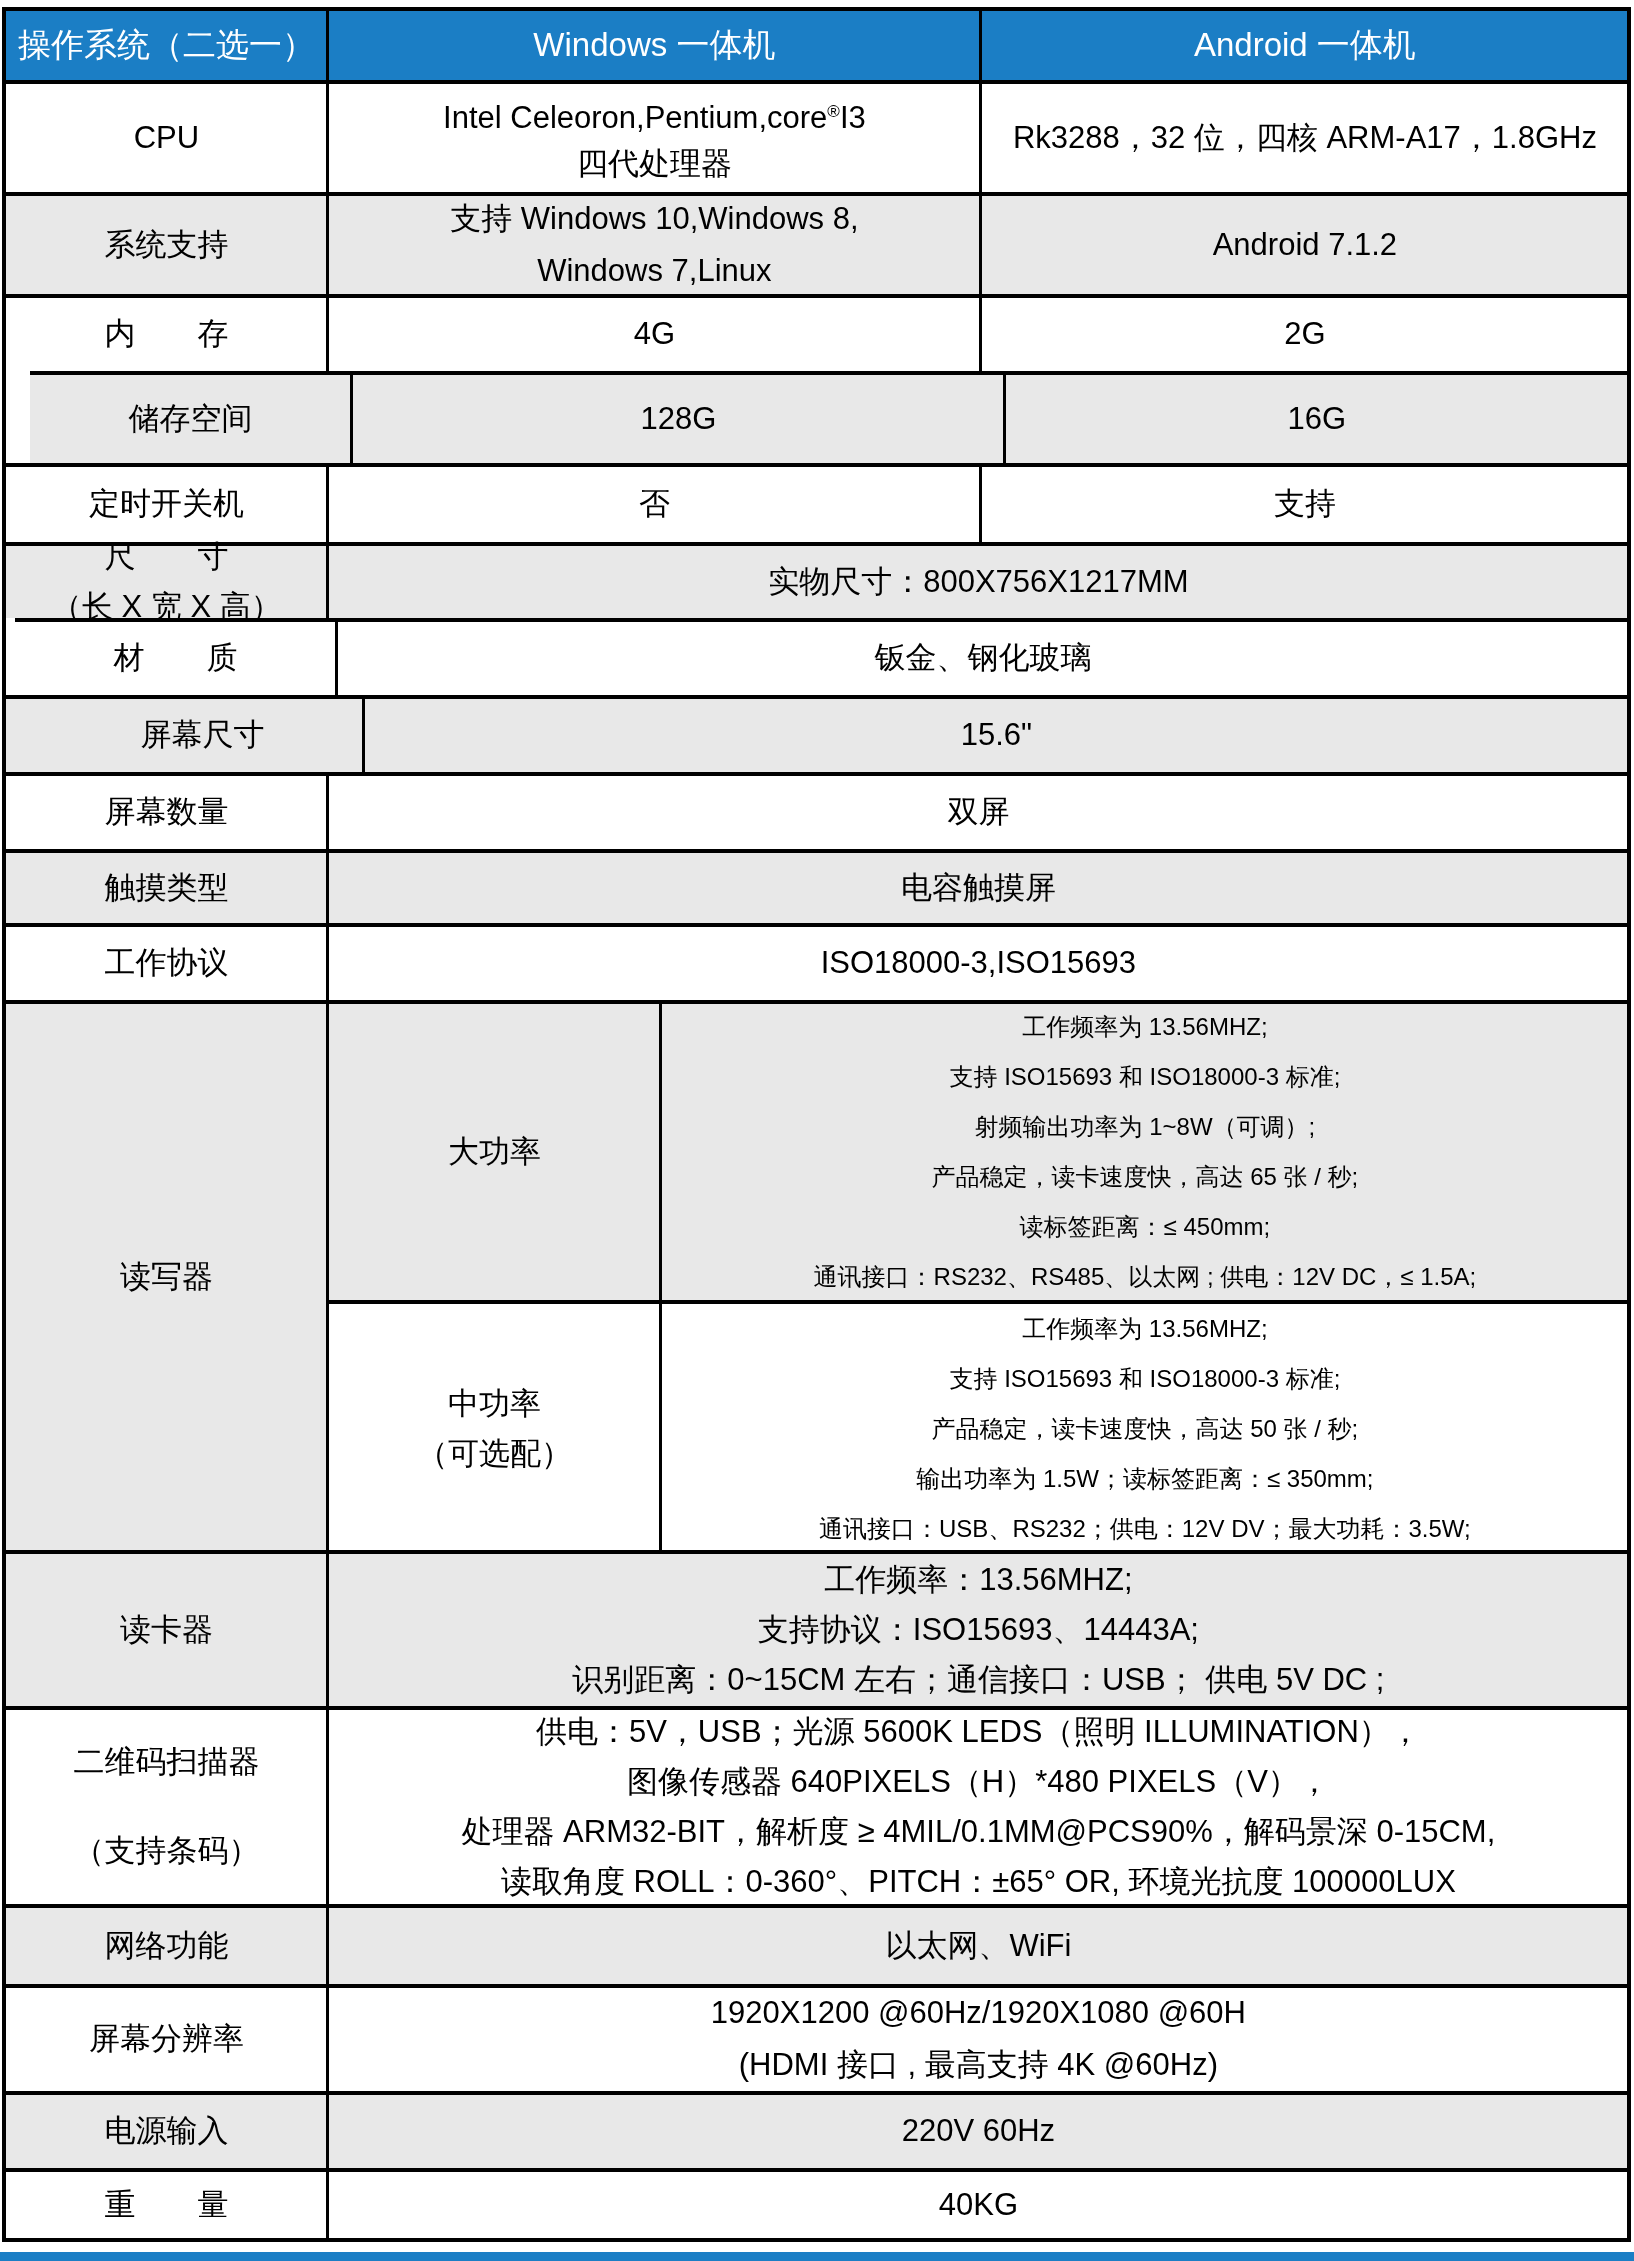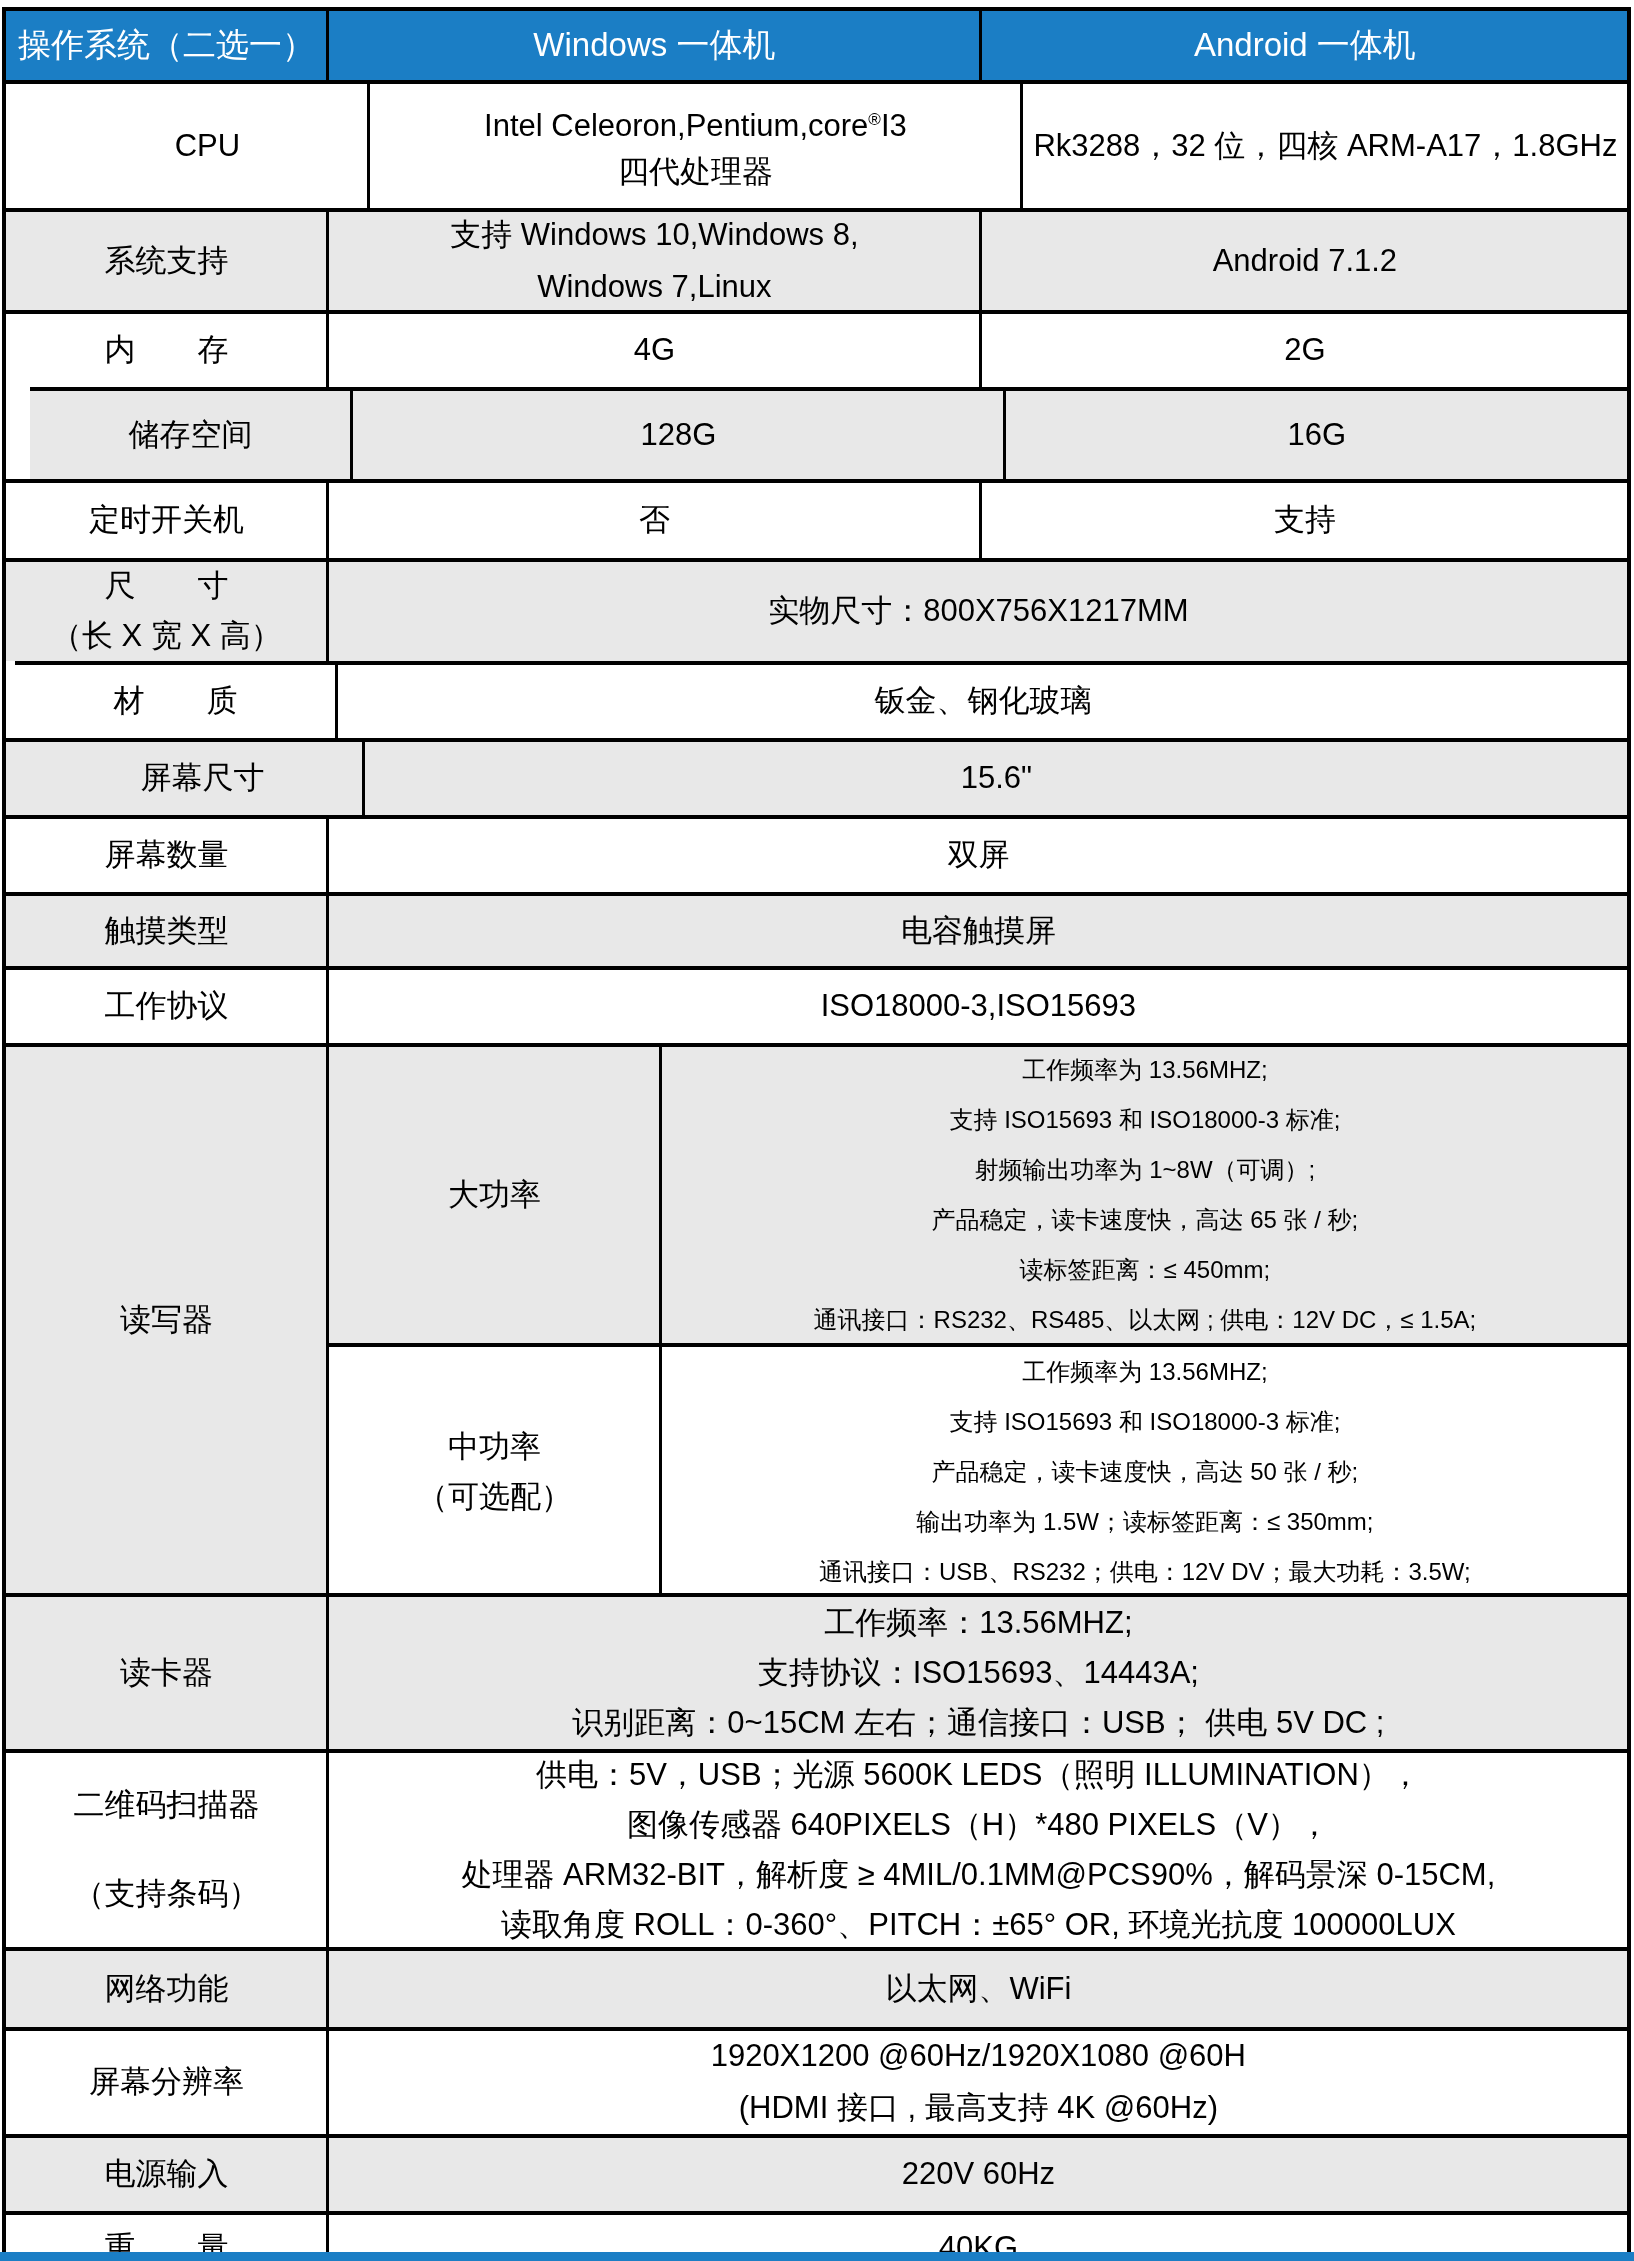--- a/index.html
+++ b/index.html
@@ -47,26 +47,26 @@
   }
   .subcontent{
     flex:1 1 auto;display:flex;flex-direction:column;justify-content:center;align-items:center;
     text-align:center;font-size:24px;box-sizing:border-box;
   }
   .qr-label-gap{height:39px;}
   .sup{font-size:0.55em;vertical-align:super;}
   #bottom-bar{position:absolute;left:0;right:0;bottom:0;height:9px;background:#1b7ec5;}
   
   .h-header{height:69px;}
-  .h-cpu{height:128px;padding-left:41px;}
+  .h-cpu{height:112px;}
   .h-os{height:102px;}
   .h-ram{height:77px;}
   .h-storage{height:92px;margin-left:24px;}
   .h-timer{height:79px;}
-  .h-size{height:103px;}
+  .h-size{height:76px;}
   .h-material{height:77px;margin-left:9px;}
   .h-screensize{height:77px;padding-left:36px;}
   .h-screencount{height:77px;}
   .h-touch{height:74px;}
   .h-protocol{height:77px;}
   .h-reader{height:550px;}
   .h-reader-high{height:296px;}
   .h-reader-mid{height:254px;}
   .h-card{height:156px;}
   .h-qr{height:198px;}

